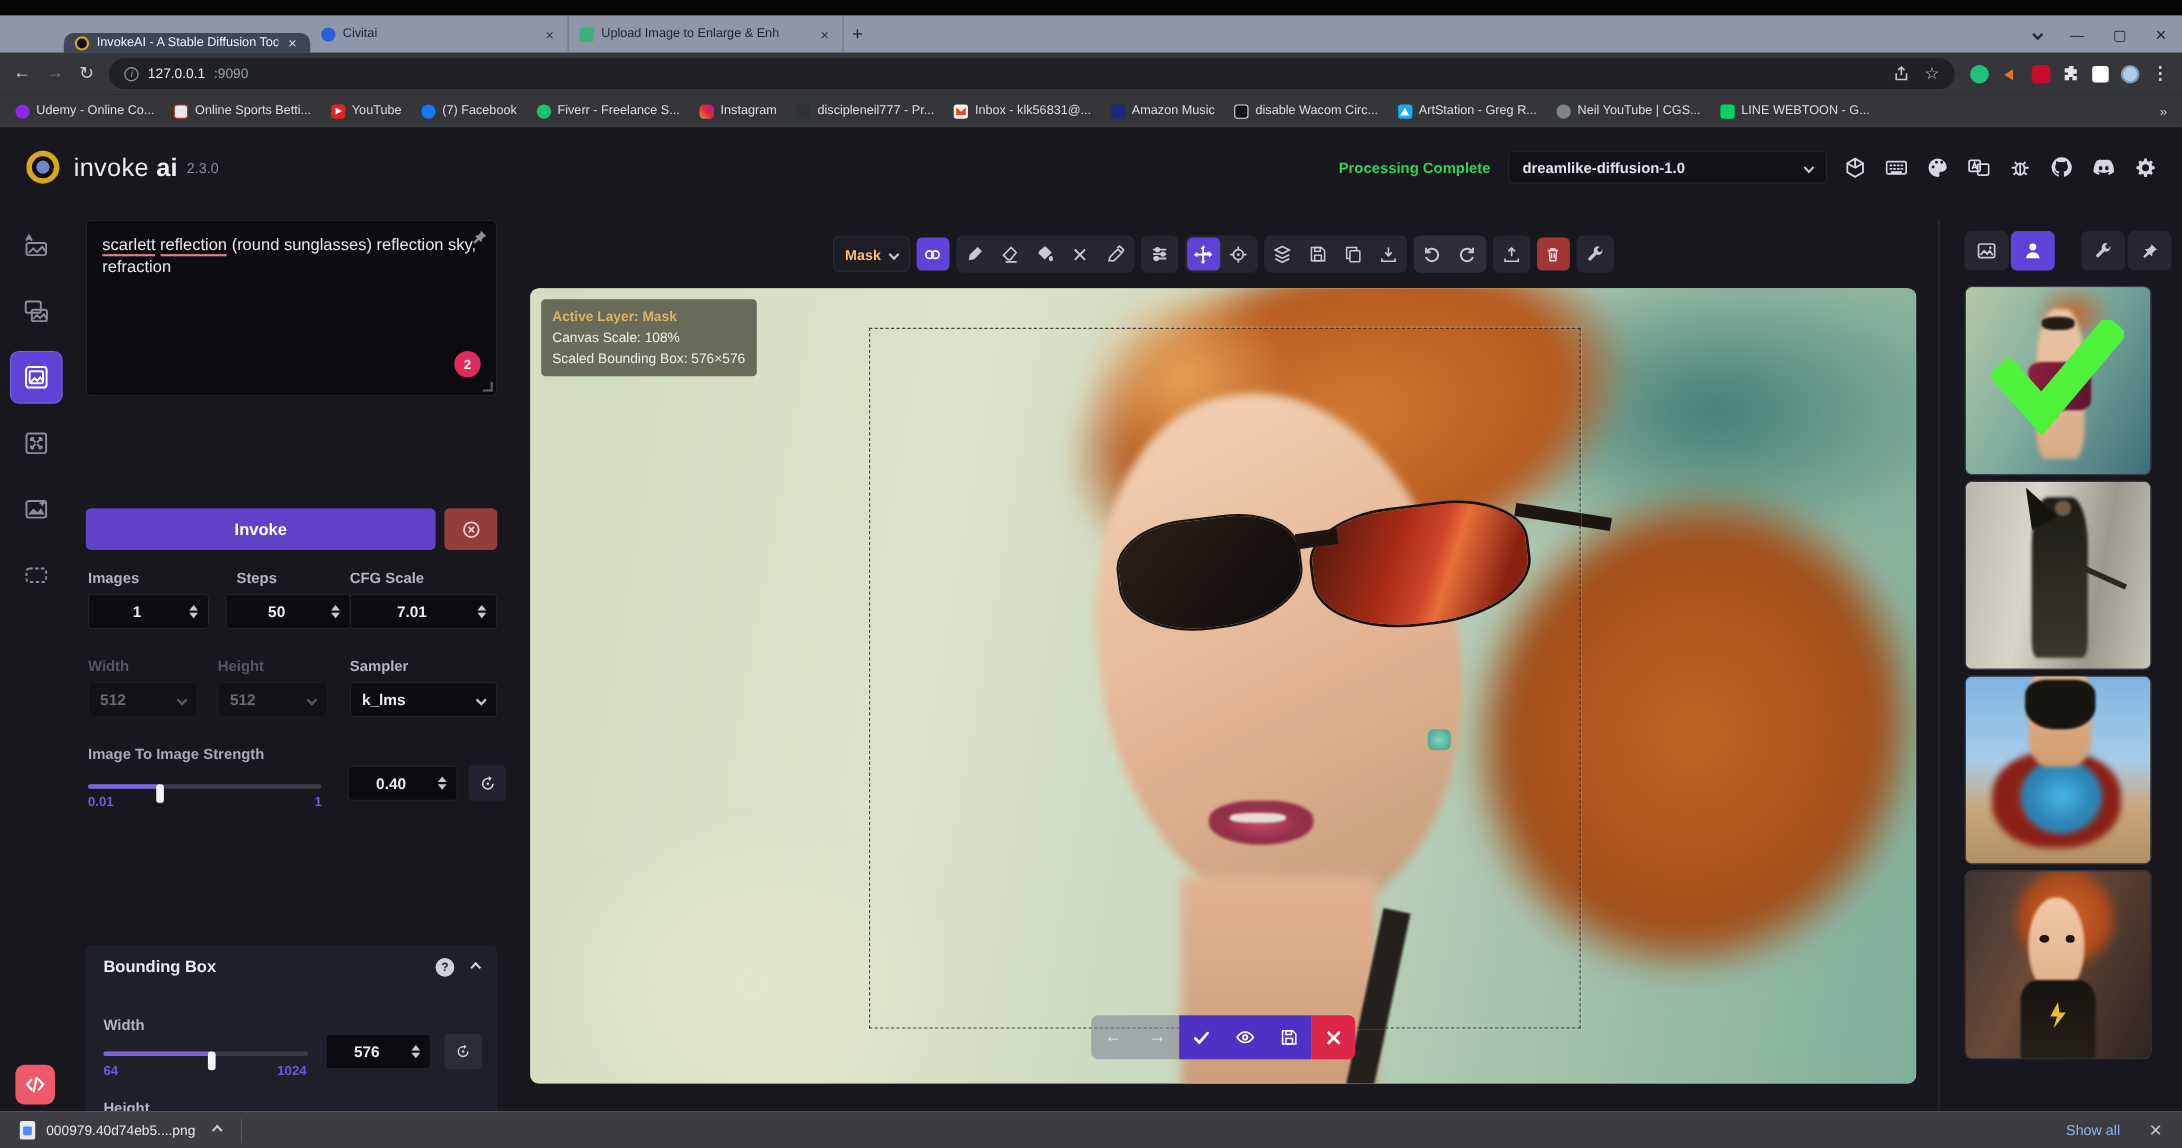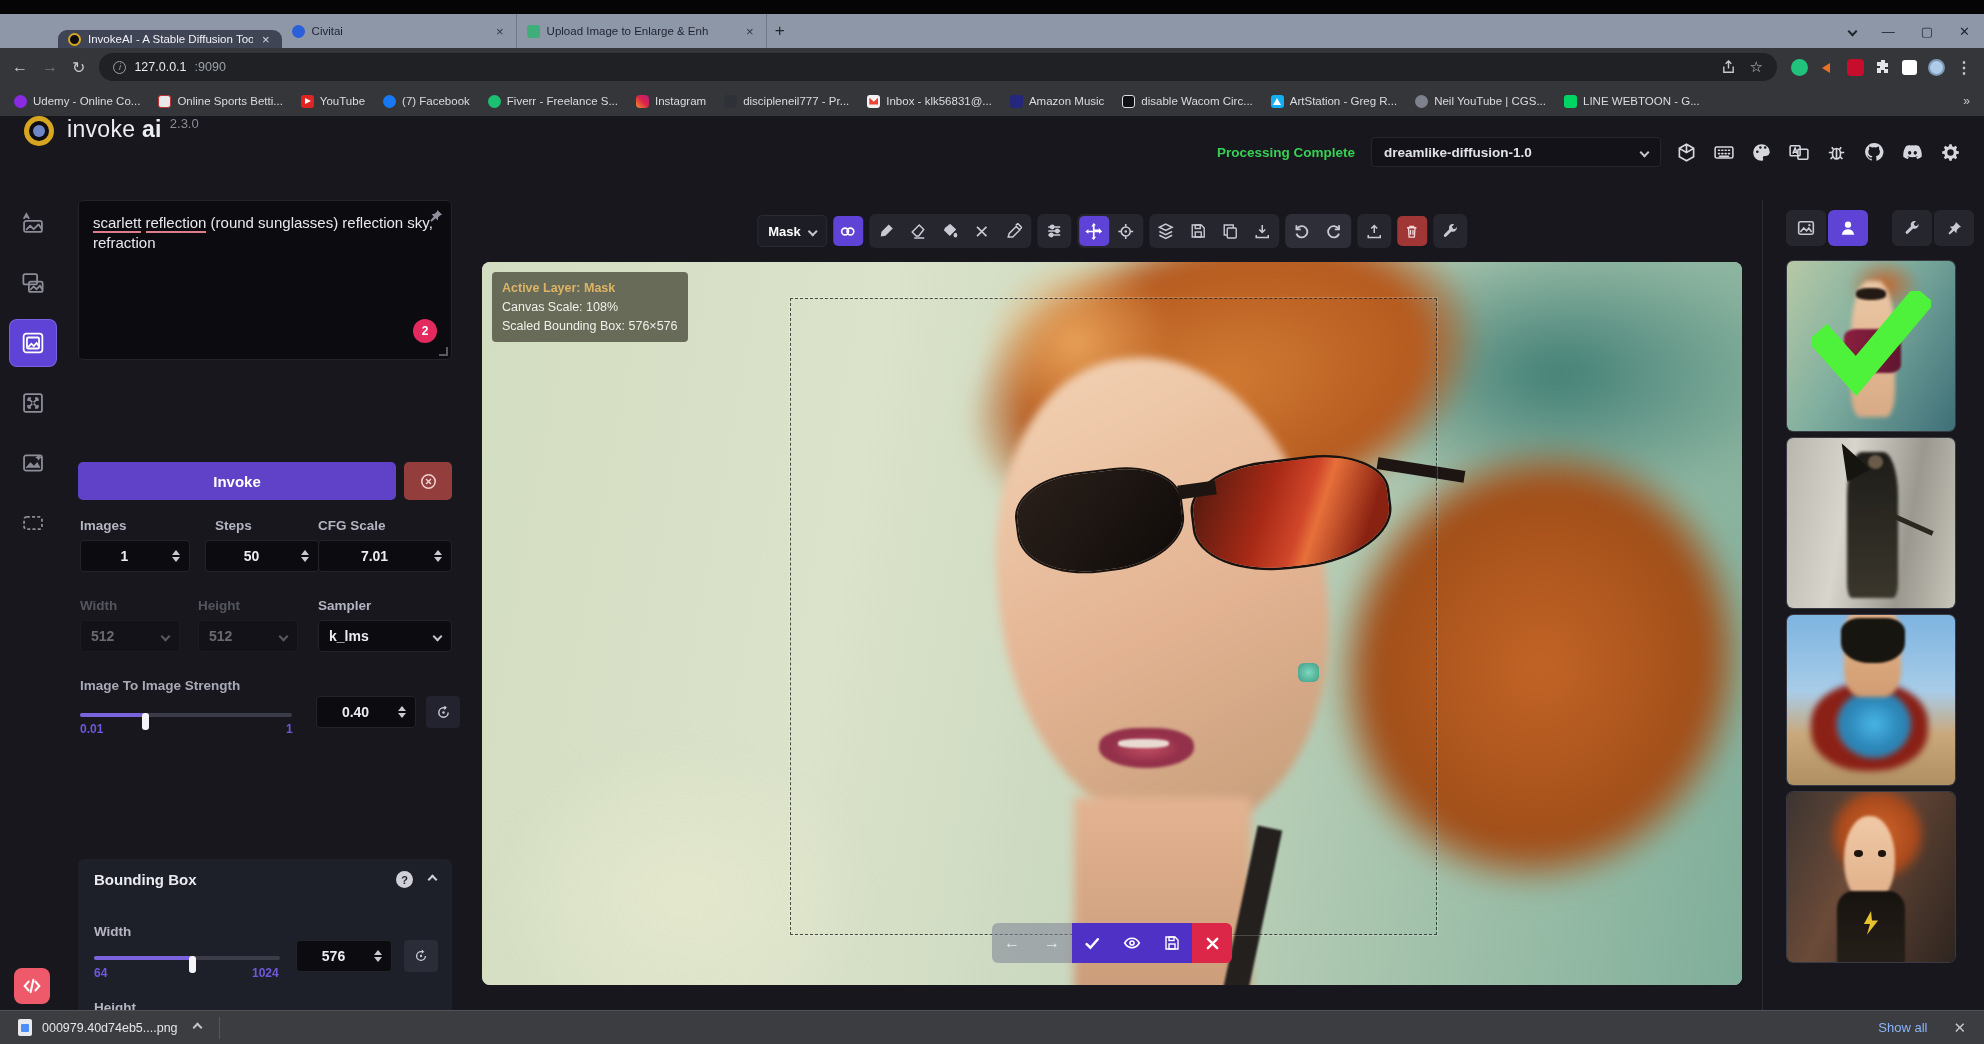--- a/index.html
+++ b/index.html
@@ -28,21 +28,21 @@
   .pill-right { margin-left:auto; display:flex; gap:14px; align-items:center; color:#c6c8cc; }
   .extrow { display:flex; align-items:center; gap:11px; }
   .extdot { width:17px; height:17px; border-radius:50%; }
   .bookbar { position:absolute; left:0; top:86px; width:100%; height:30px; background:#35363a; display:flex; align-items:center; gap:18px; padding:0 14px; font-size:11.5px; color:#dadce0; }
   .bm { display:flex; align-items:center; gap:6px; white-space:nowrap; }
   .bmfav { width:13px; height:13px; border-radius:3px; flex:none; position:relative; }
   .chev2 { color:#c8cace; font-size:12px; margin-left:auto; }
 
   
   .app { position:absolute; left:0; top:116px; width:1984px; height:894px; background:#17171d; }
-  .app-header { position:absolute; left:0; top:0; width:100%; height:72px; display:flex; padding:0 24px; }
+  .app-header { position:absolute; left:0; top:0; width:100%; height:72px; display:flex; align-items:center; padding:0 24px; }
   .logo-ring { width:30px; height:30px; border-radius:50%; border:5px solid #d7a621; background:#0d0d12; display:flex; align-items:center; justify-content:center; }
   .logo-ring i { width:12px; height:12px; border-radius:50%; background:#6f86c8; display:block; }
   .brand { margin-left:13px; font-size:23px; color:#ecedf2; letter-spacing:.3px; }
   .brand b { font-weight:700; }
   .ver { margin-left:8px; font-size:13px; color:#8b8b97; }
   .hdr-right { margin-left:auto; display:flex; align-items:center; gap:16px; }
   .status-green { color:#36d154; font-size:13.5px; font-weight:700; }
   .model-sel { width:290px; height:30px; background:#121218; border:1px solid #26262e; border-radius:4px; display:flex; align-items:center; padding:0 12px; font-size:13.5px; font-weight:700; color:#e2e2ea; }
   .model-sel .chev { margin-left:auto; }
   .chev { width:7px; height:7px; border-right:2px solid #c2c3cd; border-bottom:2px solid #c2c3cd; transform:rotate(45deg); display:inline-block; }
@@ -91,21 +91,21 @@
   .q-badge { margin-left:auto; width:17px; height:17px; border-radius:50%; background:#cfd0d8; color:#1e2029; font-size:11px; font-weight:700; display:flex; align-items:center; justify-content:center; }
   .bbox-body { position:relative; height:160px; }
 
   
   .canvas-col { position:absolute; left:482px; top:84px; width:1260px; height:910px; }
   .ctoolbar { position:absolute; left:50%; transform:translateX(-50%); top:14px; display:flex; align-items:center; gap:6px; z-index:5; }
   .tgroup { display:flex; gap:2px; background:#26262f; border-radius:6px; padding:2px; }
   .tbtn { width:30px; height:30px; border-radius:5px; display:flex; align-items:center; justify-content:center; color:#c9c9d4; background:transparent; }
   .tbtn.purple { background:#5f43d6; color:#fff; }
   .tbtn.red { background:#a03636; color:#f2d9d9; }
-  .mask-sel { height:32px; background:#1d1d25; border:1px solid #2b2b34; border-radius:5px; display:flex; align-items:center; gap:8px; padding:0 10px; font-size:13px; font-weight:700; color:#ffffff; }
+  .mask-sel { height:32px; background:#1d1d25; border:1px solid #2b2b34; border-radius:5px; display:flex; align-items:center; gap:8px; padding:0 10px; font-size:13px; font-weight:700; color:#fdba74; }
   .canvas-box { position:absolute; left:0; top:62px; width:1260px; height:723px; border-radius:8px; overflow:hidden; background:#c9d7ba; }
   .art { position:absolute; }
   .overlay-info { position:absolute; left:10px; top:10px; background:rgba(72,74,58,.78); border-radius:4px; padding:7px 10px; font-size:12.5px; line-height:1.5; z-index:4; }
   .ov-layer { color:#ddb465; font-weight:700; }
   .ov-line { color:#f0f0ea; }
   .bbox-dash { position:absolute; left:308px; top:36px; width:647px; height:637px; border:1.5px dashed rgba(35,35,35,.8); box-shadow:0 0 0 1px rgba(255,255,255,.18); z-index:3; }
   .staging { position:absolute; left:50%; transform:translateX(-50%); bottom:22px; display:flex; z-index:6; height:40px; }
   .stg-nav { display:flex; background:rgba(125,128,150,.55); border-radius:6px 0 0 6px; }
   .stg-main { display:flex; background:#4f31c6; }
   .stg-x { display:flex; background:#dc2748; border-radius:0 6px 6px 0; }

